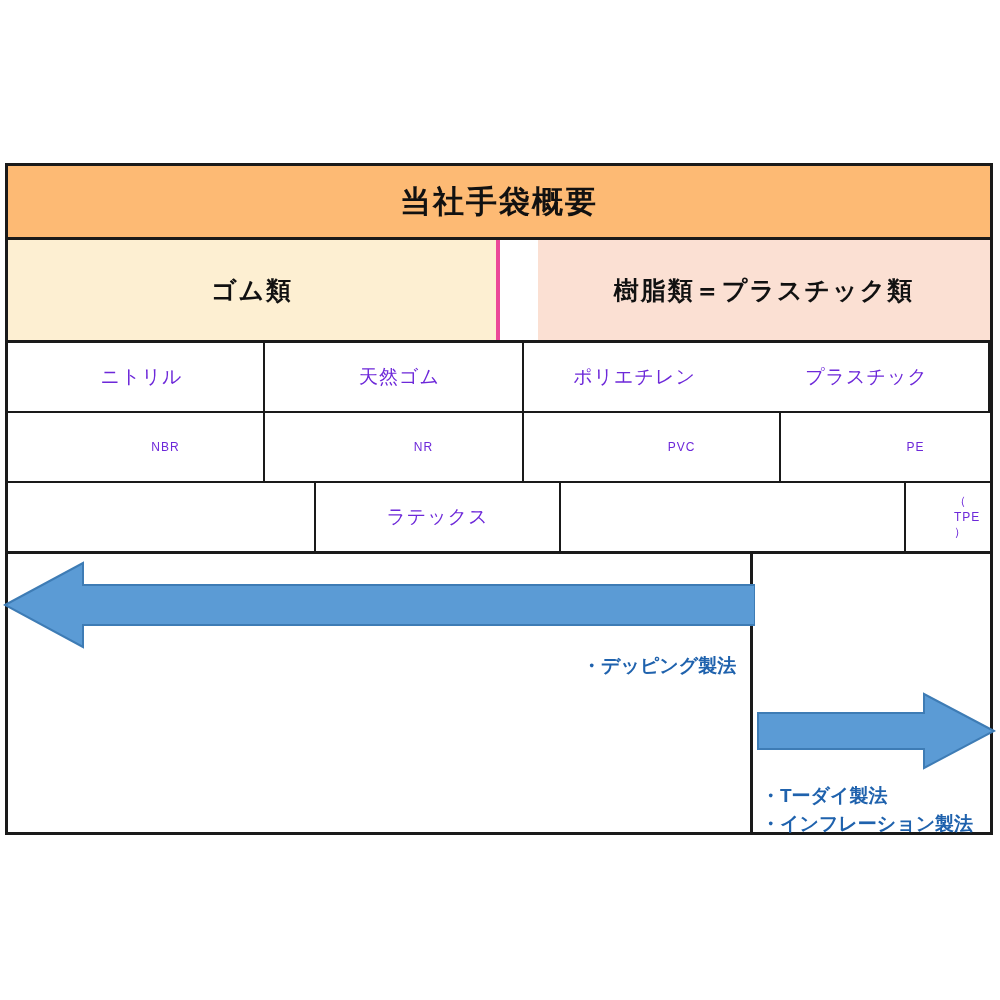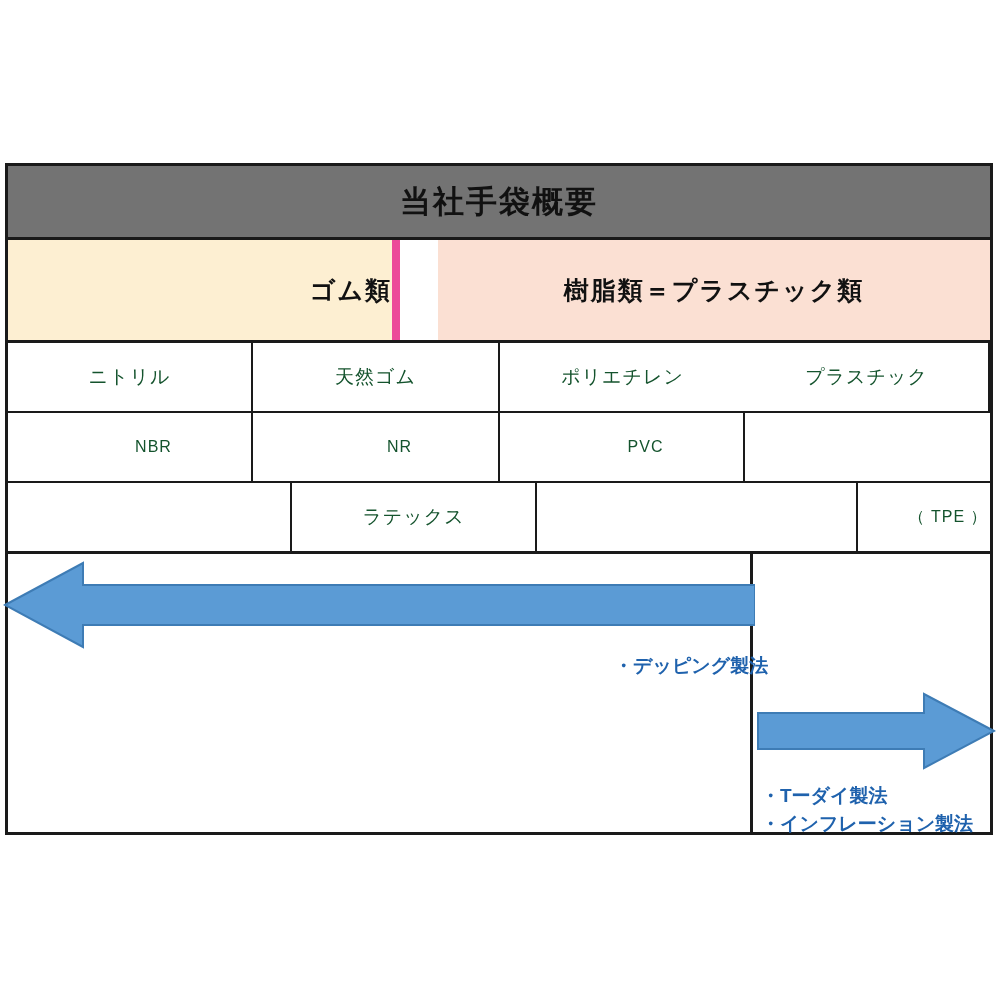--- a/index.html
+++ b/index.html
@@ -32,21 +32,21 @@
     position: absolute;
     left: 0;
     top: 0;
     width: 100%;
     height: 74px;
     box-sizing: border-box;
     border-bottom: 3px solid #1a1a1a;
     display: flex;
     align-items: center;
     justify-content: center;
-    background: #737373;
+    background: #fdba74;
   }
   .title-text {
     font-size: 31px;
     font-weight: bold;
     color: #111111;
     letter-spacing: 2px;
   }
 
   
   .cat-row {
@@ -63,23 +63,22 @@
     box-sizing: border-box;
     display: flex;
     align-items: center;
     justify-content: center;
     font-size: 25px;
     font-weight: bold;
     color: #111111;
     letter-spacing: 2px;
   }
   .cat-cell.rubber {
-    width: 392px;
-    border-right: 8px solid #ec4899;
-    justify-content: flex-end;
+    width: 492px;
+    border-right: 4px solid #ec4899;
   }
   .cat-cell.resin {
     flex: 1;
     margin-left: 38px;
   }
 
   
   .data-rows {
     position: absolute;
     left: 0;
@@ -98,31 +97,32 @@
     height: 71px;
     border-bottom: 3px solid #1a1a1a;
     gap: 37px;
   }
   .data-cell {
     box-sizing: border-box;
     display: flex;
     align-items: center;
     justify-content: center;
     font-size: 19px;
-    color: #14532d;
+    color: #6d28d9;
     letter-spacing: 1px;
     border-right: 2px solid #1a1a1a;
+    margin-left: 12px;
   }
   .data-cell.c1 { width: 245px; }
   .data-cell.c2 { width: 247px; }
   .data-cell.c3 { width: 245px; }
   .data-cell.c4 { flex: 1; border-right: none; }
 
   .data-cell.jp { font-size: 19px; }
-  .data-cell.ab { font-size: 16px; padding-left: 48px; }
+  .data-cell.ab { font-size: 12px; padding-left: 48px; }
 
   
   .data-row.last .data-cell.c1 { border-right: none; }
   .data-row.last .data-cell.c2 { border-left: 2px solid #1a1a1a; }
   .data-row.last .data-cell.c3 { border-right: none; }
   .data-row.last .data-cell.c4 { border-left: 2px solid #1a1a1a; }
 
   
   .process-area {
     position: absolute;
@@ -169,21 +169,21 @@
   
   .proc-label {
     position: absolute;
     color: #1F62AD;
     font-weight: bold;
     font-size: 19px;
     white-space: nowrap;
     letter-spacing: 0px;
   }
   #label-dipping {
-    left: 606px;
+    left: 574px;
     top: 487px;
   }
   #label-tdie {
     left: 753px;
     top: 617px;
   }
   #label-inflation {
     left: 753px;
     top: 645px;
   }
@@ -212,20 +212,21 @@
       <div class="data-cell c1 jp">ニトリル</div>
       <div class="data-cell c2 jp">天然ゴム</div>
       <div class="data-cell c4 jp">ポリエチレン</div>
       <div class="data-cell c3 jp">プラスチック</div>
     </div>
 
     <div class="data-row">
       <div class="data-cell c1 ab">NBR</div>
       <div class="data-cell c2 ab">NR</div>
       <div class="data-cell c3 ab">PVC</div>
+      <div class="data-cell c4 ab">PE</div>
     </div>
 
     <div class="data-row last">
       <div class="data-cell c1 jp"></div>
       <div class="data-cell c2 jp">ラテックス</div>
       <div class="data-cell c3 jp"></div>
       <div class="data-cell c4 ab">（ TPE ）</div>
     </div>
 
   </div>

